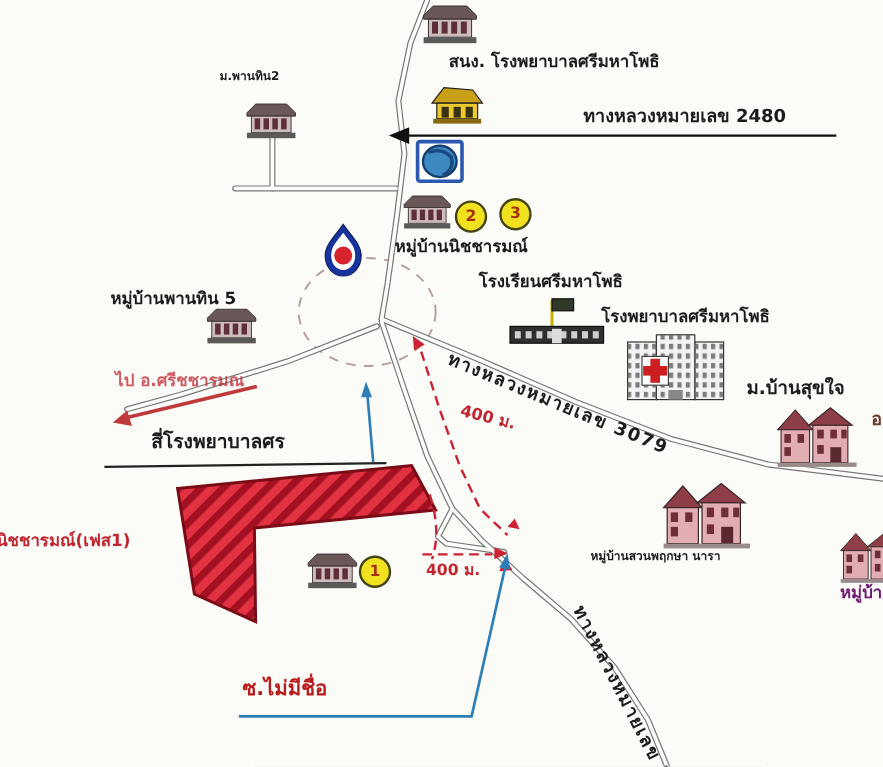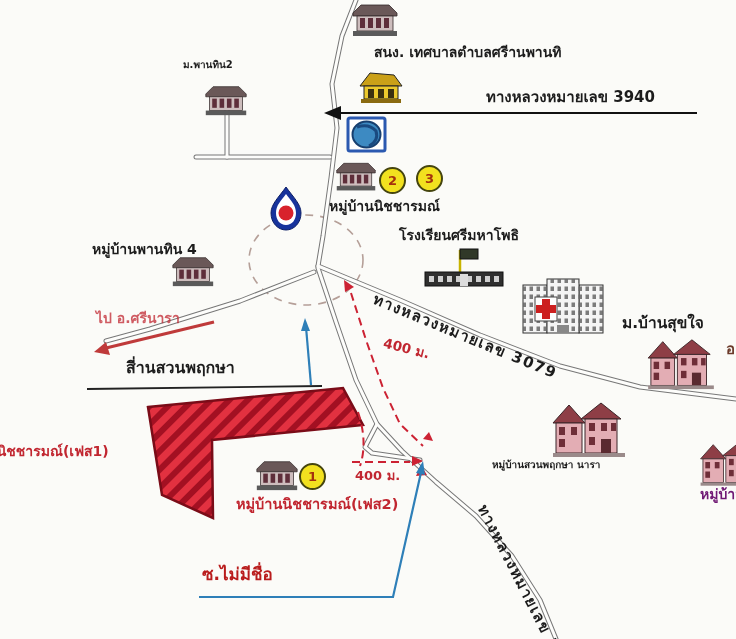--- a/index.html
+++ b/index.html
@@ -207,29 +207,29 @@
       <span>2</span>
     </div>
   <div class="marker" style="left:416px;top:165px">
       <span>3</span>
     </div>
   <div class="marker" style="left:299px;top:463px">
       <span>1</span>
     </div>
 
   <div class="lbl" style="left:183px;top:59px;font-size:10px">ม.พานทิน2</div>
-  <div class="lbl" style="left:374px;top:45px;font-size:14px">สนง. เทศบาลตำบลศรีานพานทิ</div>
-  <div class="lbl" style="left:486px;top:89px;font-size:15px">ทางหลวงหมายเลข 3940</div>
+  <div class="lbl" style="left:374px;top:45px;font-size:14px">สนง. โรงพยาบาลศรีมหาโพธิ</div>
+  <div class="lbl" style="left:486px;top:89px;font-size:15px">ทางหลวงหมายเลข 2480</div>
   <div class="lbl" style="left:329px;top:199px;font-size:14px">หมู่บ้านนิชชารมณ์</div>
   <div class="lbl" style="left:399px;top:228px;font-size:14px">โรงเรียนศรีมหาโพธิ</div>
-  <div class="lbl" style="left:92px;top:242px;font-size:14px">หมู่บ้านพานทิน 4</div>
-  <div class="lbl red" style="left:96px;top:311px;font-size:14px;opacity:.75">ไป อ.ศรีนารา</div>
-  <div class="lbl" style="left:126px;top:359px;font-size:16px">สี่านสวนพฤกษา</div>
+  <div class="lbl" style="left:501px;top:257px;font-size:14px">โรงพยาบาลศรีมหาโพธิ</div>
+  <div class="lbl" style="left:92px;top:242px;font-size:14px">หมู่บ้านพานทิน 5</div>
+  <div class="lbl red" style="left:96px;top:311px;font-size:14px;opacity:.75">ไป อ.ศรีชชารมณ</div>
+  <div class="lbl" style="left:126px;top:359px;font-size:16px">สี่โรงพยาบาลศร</div>
   <div class="lbl red" style="left:-48px;top:444px;font-size:14px">หมู่บ้านนิชชารมณ์(เฟส1)</div>
-  <div class="lbl red" style="left:236px;top:497px;font-size:14.5px">หมู่บ้านนิชชารมณ์(เฟส2)</div>
   <div class="lbl red" style="left:383px;top:341px;font-size:13.5px;transform:rotate(14deg)">400 ม.</div>
   <div class="lbl red" style="left:355px;top:469px;font-size:13px">400 ม.</div>
   <div class="lbl rot" style="left:377px;top:291px;font-size:15px;letter-spacing:1.5px;transform:rotate(22.5deg)">ทางหลวงหมายเลข 3079</div>
   <div class="lbl rot" style="left:489px;top:502px;font-size:15px;letter-spacing:1.5px;transform:rotate(63deg)">ทางหลวงหมายเลข 3</div>
   <div class="lbl" style="left:492px;top:459px;font-size:10px">หมู่บ้านสวนพฤกษา นารา</div>
   <div class="lbl" style="left:622px;top:315px;font-size:15.5px">ม.บ้านสุขใจ</div>
   <div class="lbl" style="left:726px;top:341px;font-size:15px;color:#6b3a2a">อ</div>
   <div class="lbl" style="left:700px;top:487px;font-size:14px;color:#701a75">หมู่บ้านน</div>
   <div class="lbl" style="left:202px;top:565px;font-size:17px;color:#b91c1c">ซ.ไม่มีชื่อ</div>
 

